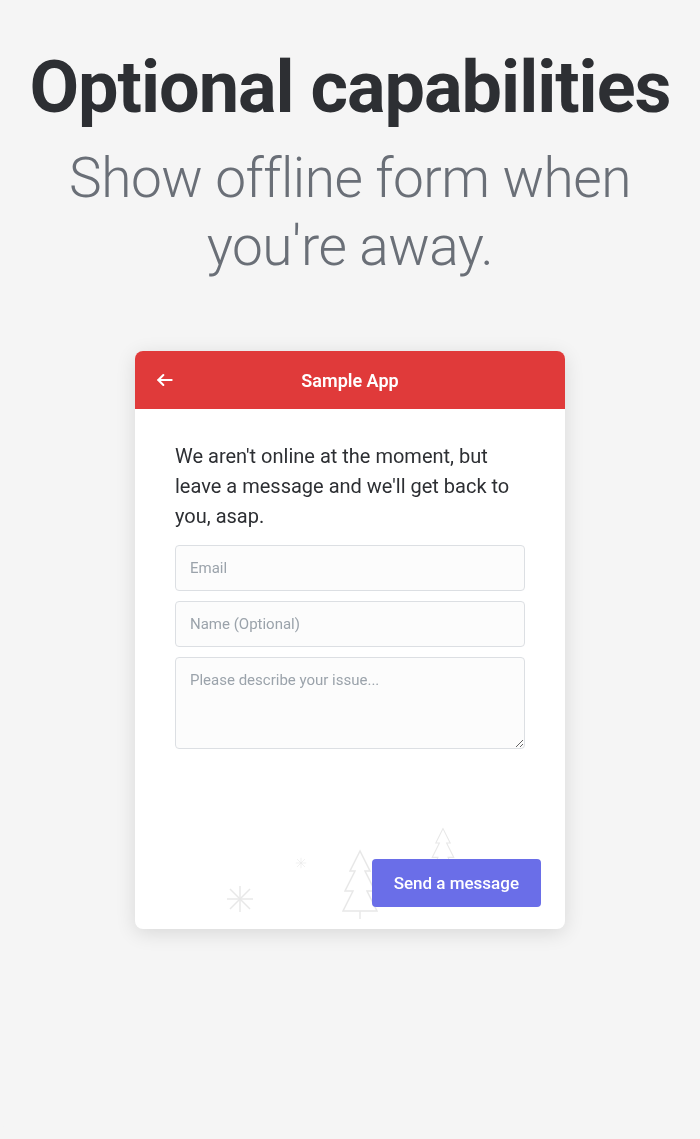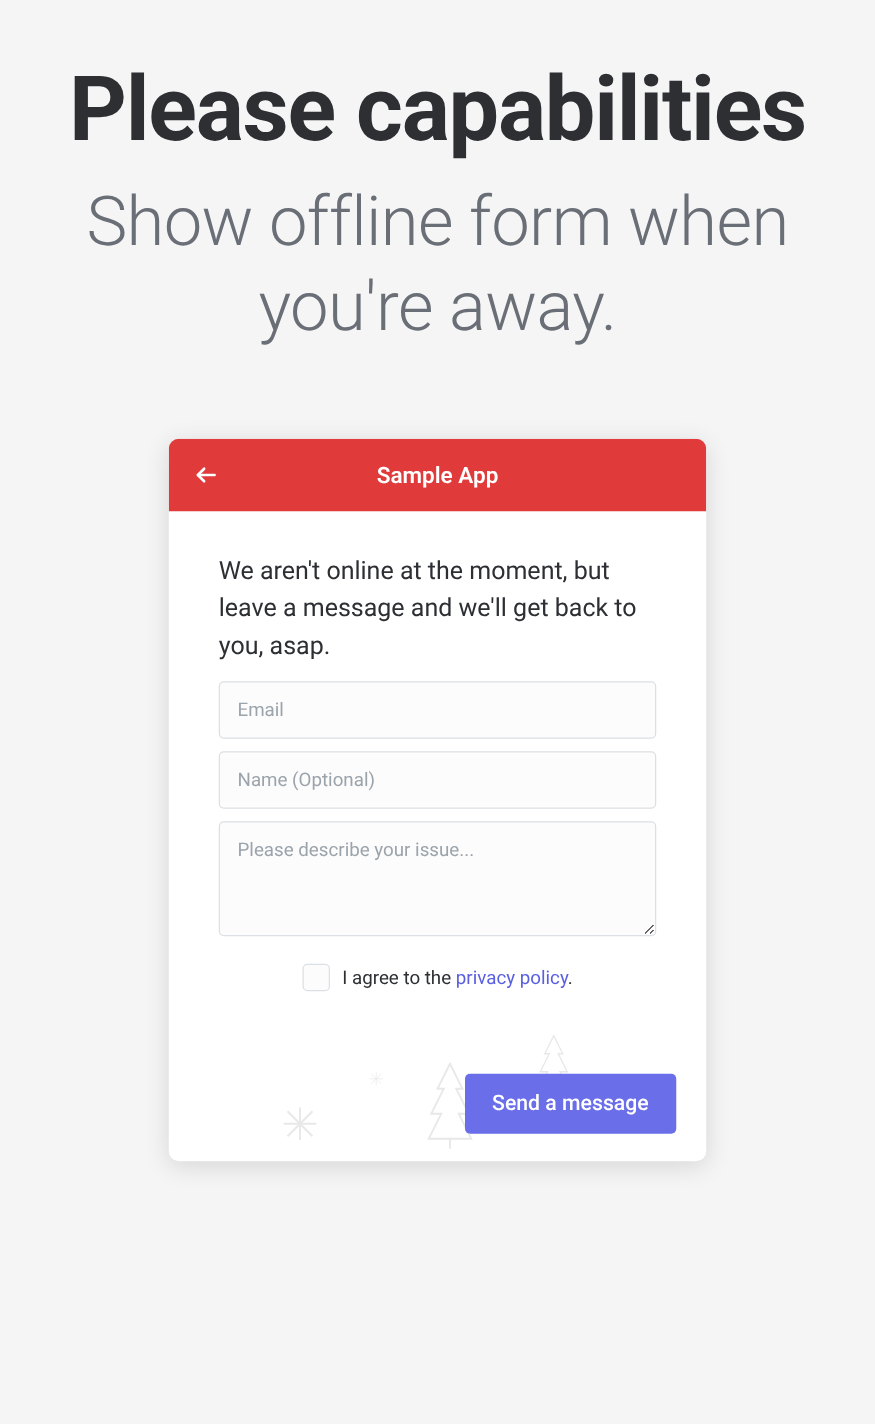--- a/index.html
+++ b/index.html
@@ -177,47 +177,41 @@
       position: absolute;
       stroke: #e8e8e8;
       fill: none;
       stroke-width: 1.5;
     }
   </style>
 </head>
 <body>
 
 <div class="container">
-  <h1 class="hero-title">Please capabilities</h1>
+  <h1 class="hero-title">Optional capabilities</h1>
   <p class="hero-subtitle">Show offline form when you're away.</p>
 
   <div class="chat-widget">
     <div class="chat-header">
       <span class="back-arrow">
         <svg viewBox="0 0 24 24" stroke="currentColor" stroke-width="2.5" fill="none" stroke-linecap="round" stroke-linejoin="round">
           <line x1="20" y1="12" x2="4" y2="12"></line>
           <polyline points="10 18 4 12 10 6"></polyline>
         </svg>
       </span>
       <div class="chat-title">Sample App</div>
     </div>
 
     <div class="chat-body">
       <p class="offline-message">We aren't online at the moment, but leave a message and we'll get back to you, asap.</p>
 
       <input type="email" class="form-input" placeholder="Email" style="">
       <input type="text" class="form-input" placeholder="Name (Optional)" style="">
       <textarea class="form-textarea" placeholder="Please describe your issue..." style=""></textarea>
 
-      <div class="consent-row">
-        <div class="checkbox"></div>
-        <span class="consent-text">
-          <span>I agree to the </span><a class="privacy-link">privacy policy</a><span>.</span>
-        </span>
-      </div>
 
       <div class="decoration">
         <svg class="tree" style="left: 200px; bottom: 8px; width: 50px; height: 75px;" viewBox="0 0 50 75">
           <path d="M25 5 L15 25 L20 25 L10 45 L18 45 L8 65 L42 65 L32 45 L40 45 L30 25 L35 25 Z"></path>
           <line x1="25" y1="65" x2="25" y2="73"></line>
         </svg>
         <svg class="tree" style="left: 290px; bottom: 50px; width: 36px; height: 54px;" viewBox="0 0 50 75">
           <path d="M25 5 L15 25 L20 25 L10 45 L18 45 L8 65 L42 65 L32 45 L40 45 L30 25 L35 25 Z"></path>
           <line x1="25" y1="65" x2="25" y2="73"></line>
         </svg>

